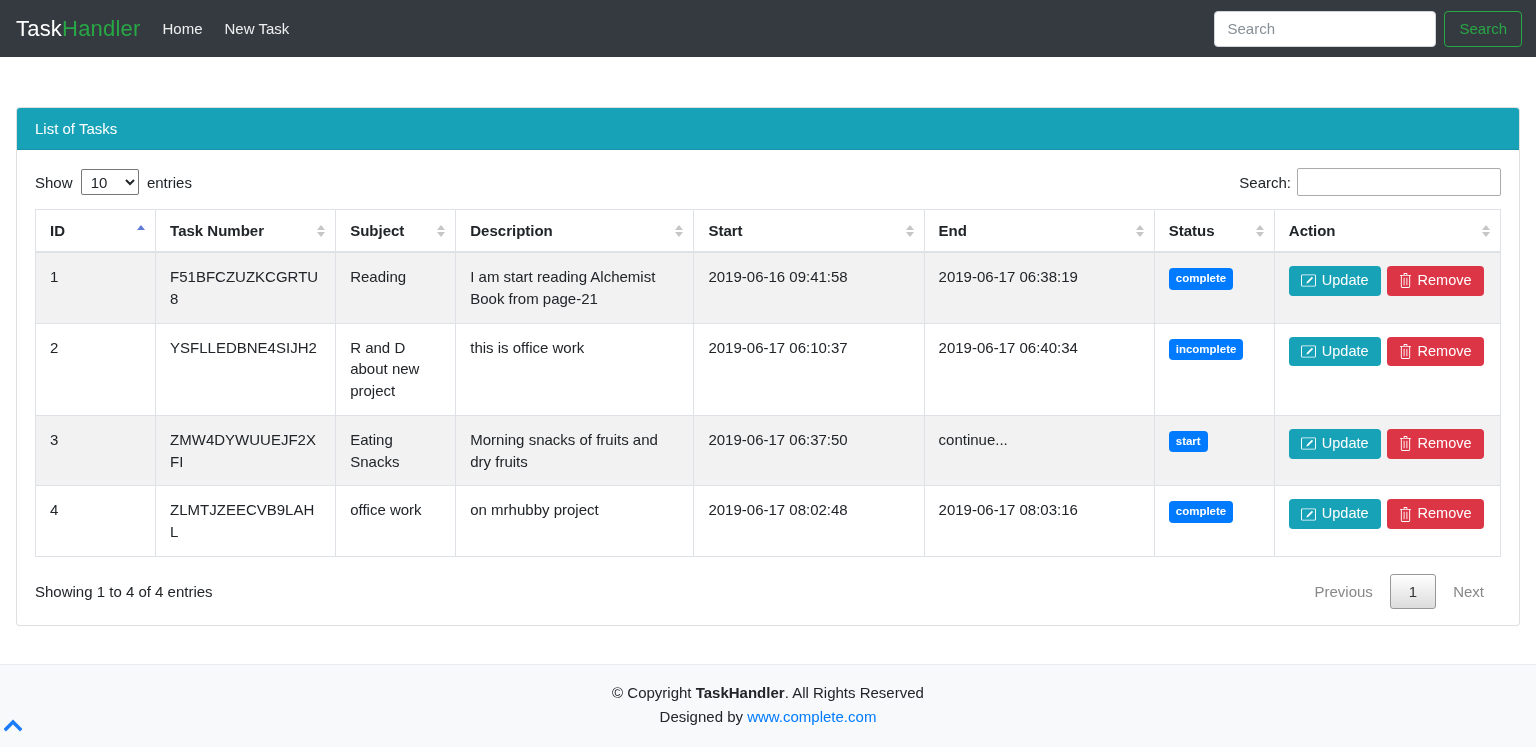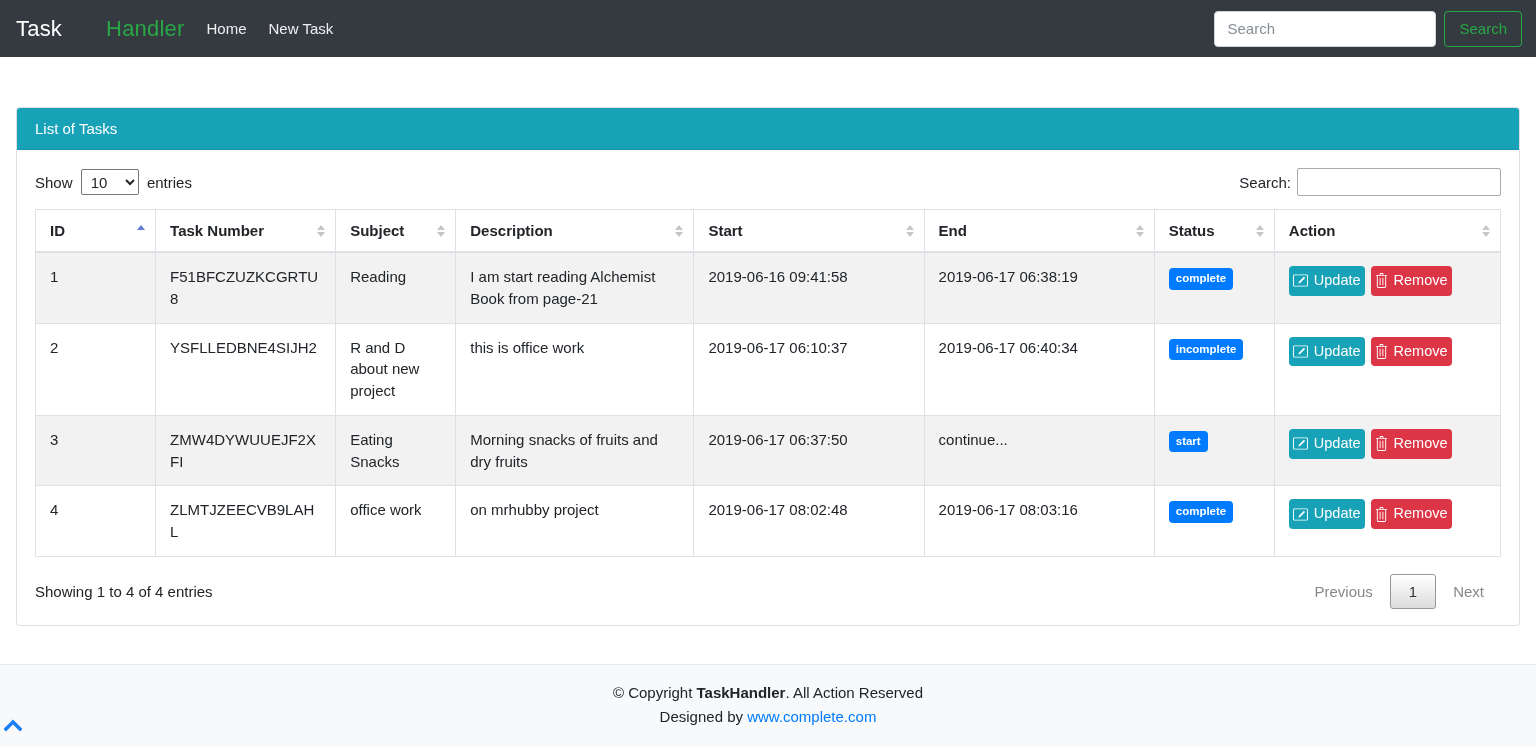--- a/index.html
+++ b/index.html
@@ -23,21 +23,21 @@
     position: relative;
   }
   .brand {
     font-size: 22px;
     font-weight: 400;
     margin-right: 22px;
     white-space: nowrap;
     letter-spacing: .2px;
   }
   .brand .b-task { color: #ffffff; }
-  .brand .b-handler { color: #28a745; margin-left: 44px; }
+  .brand .b-handler { color: #28a745; }
   .nav-links { display: flex; align-items: center; gap: 22px; text-align: right; }
   .nav-link {
     color: rgba(255,255,255,.92);
     font-size: 15px;
     text-decoration: none;
     cursor: pointer;
     white-space: nowrap;
   }
   .nav-right {
     position: absolute;
@@ -210,21 +210,21 @@
   }
 
   
   .actions { display: flex; gap: 6px; align-items: center; }
   .btn {
     display: inline-flex;
     align-items: center;
     gap: 6px;
     border: none;
     border-radius: 4px;
-    padding: 7px 4px;
+    padding: 7px 12px;
     font-size: 14.5px;
     font-family: "Liberation Sans", sans-serif;
     color: #fff;
     cursor: pointer;
     line-height: 1.1;
     white-space: nowrap;
   }
   .btn-update { background: #17a2b8; }
   .btn-remove { background: #dc3545; }
   .btn svg { display: block; }
@@ -531,21 +531,21 @@
           <span class="pg disabled">Next</span>
         </div>
       </div>
 
     </div>
   </div>
 </div>
 
 <div class="footer">
   <div>
-    <span>© Copyright </span><span class="strong">TaskHandler</span><span>. All Action Reserved</span>
+    <span>© Copyright </span><span class="strong">TaskHandler</span><span>. All Rights Reserved</span>
   </div>
   <div>
     <span>Designed by </span><a>www.complete.com</a>
   </div>
 </div>
 
 <div class="scroll-top">
   <span>
     <svg width="18" height="14" viewBox="0 0 18 14">
         <path d="M2 11 L9 4 L16 11" stroke="#1a7cf7" stroke-width="3.4" fill="none" stroke-linecap="square" stroke-linejoin="miter"></path>

